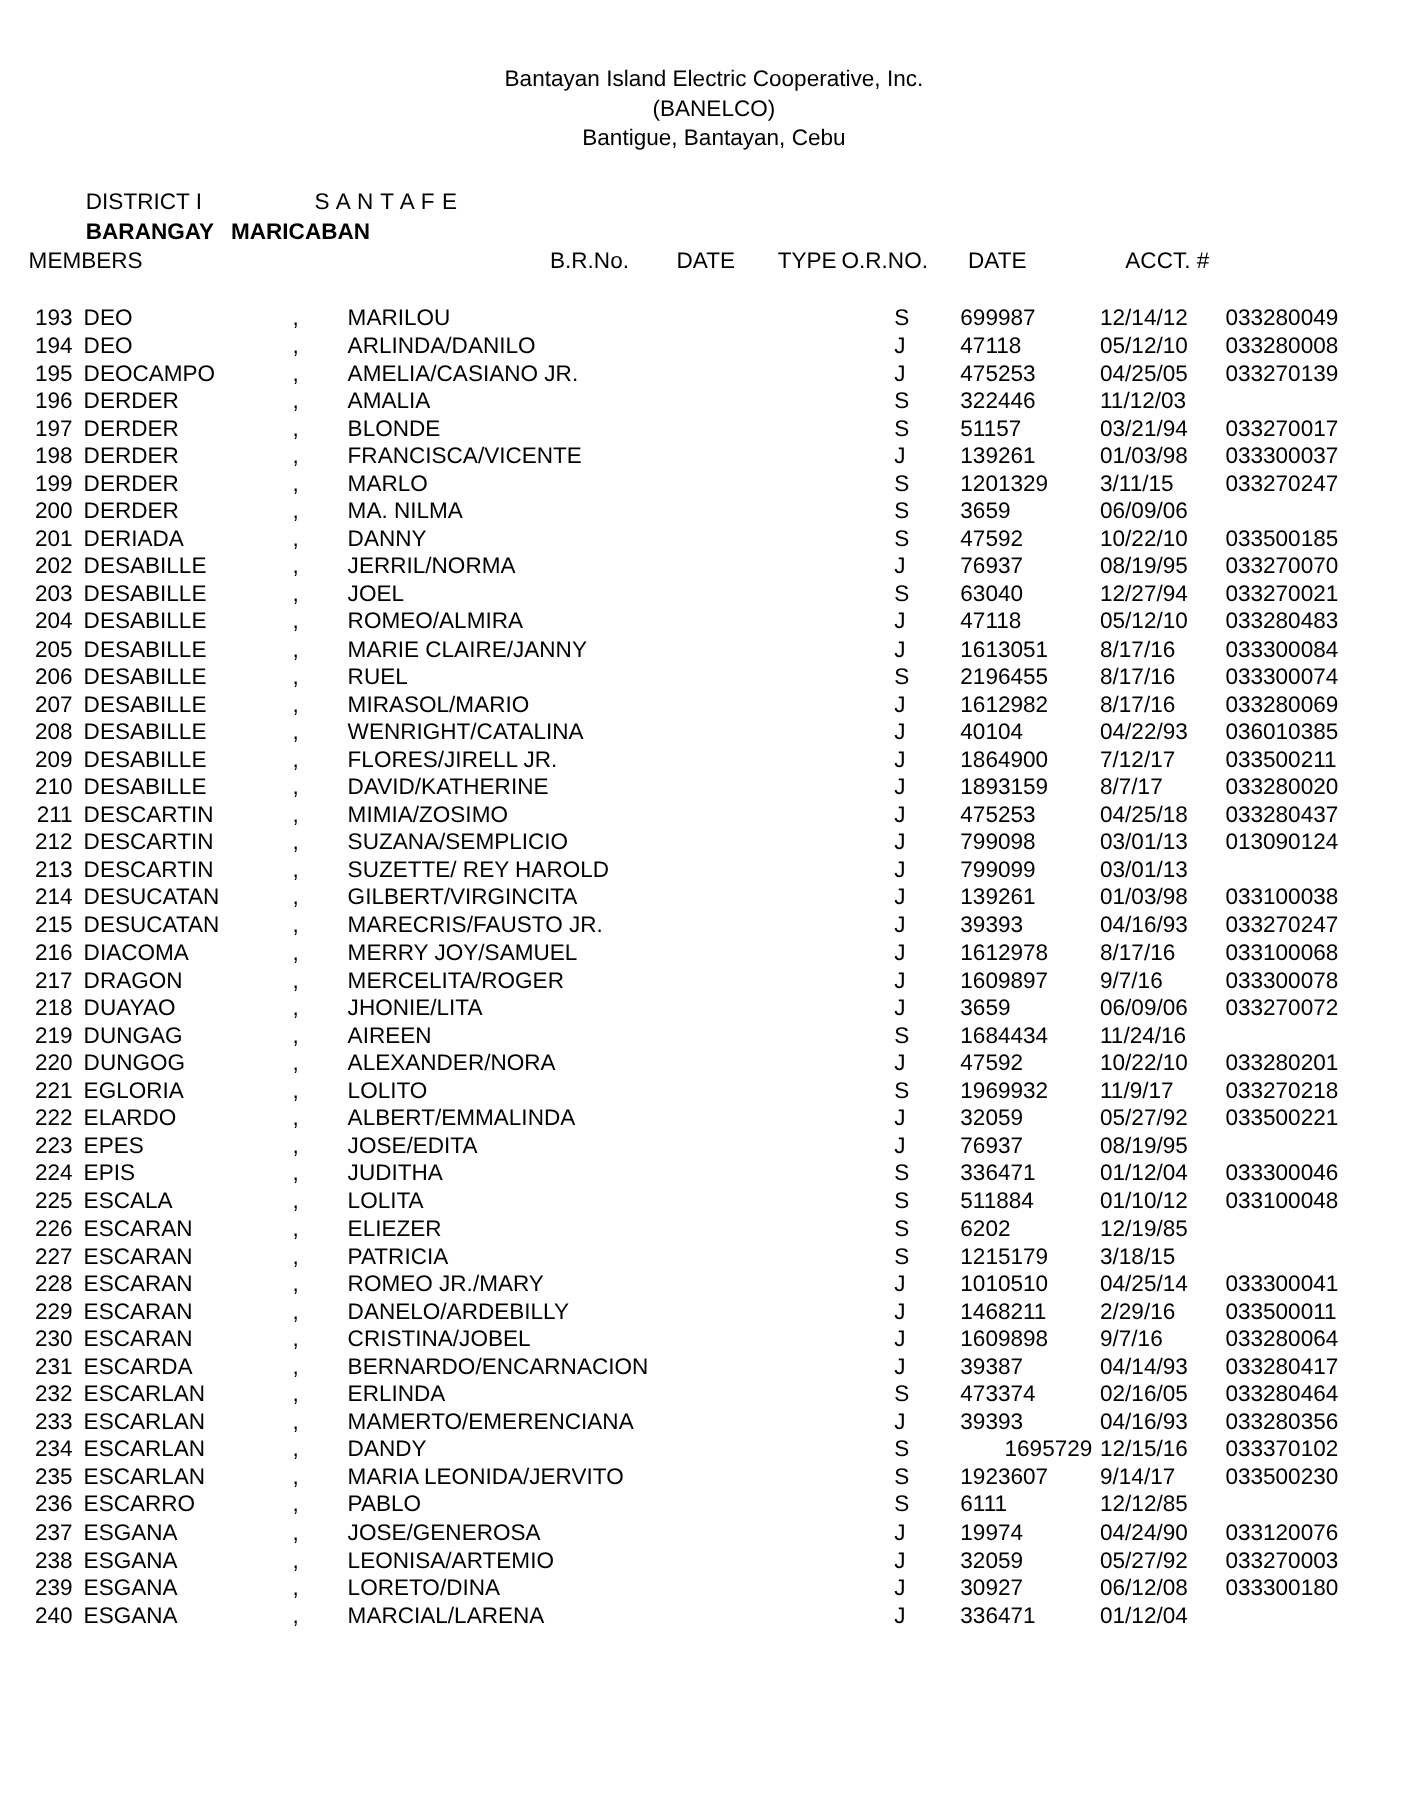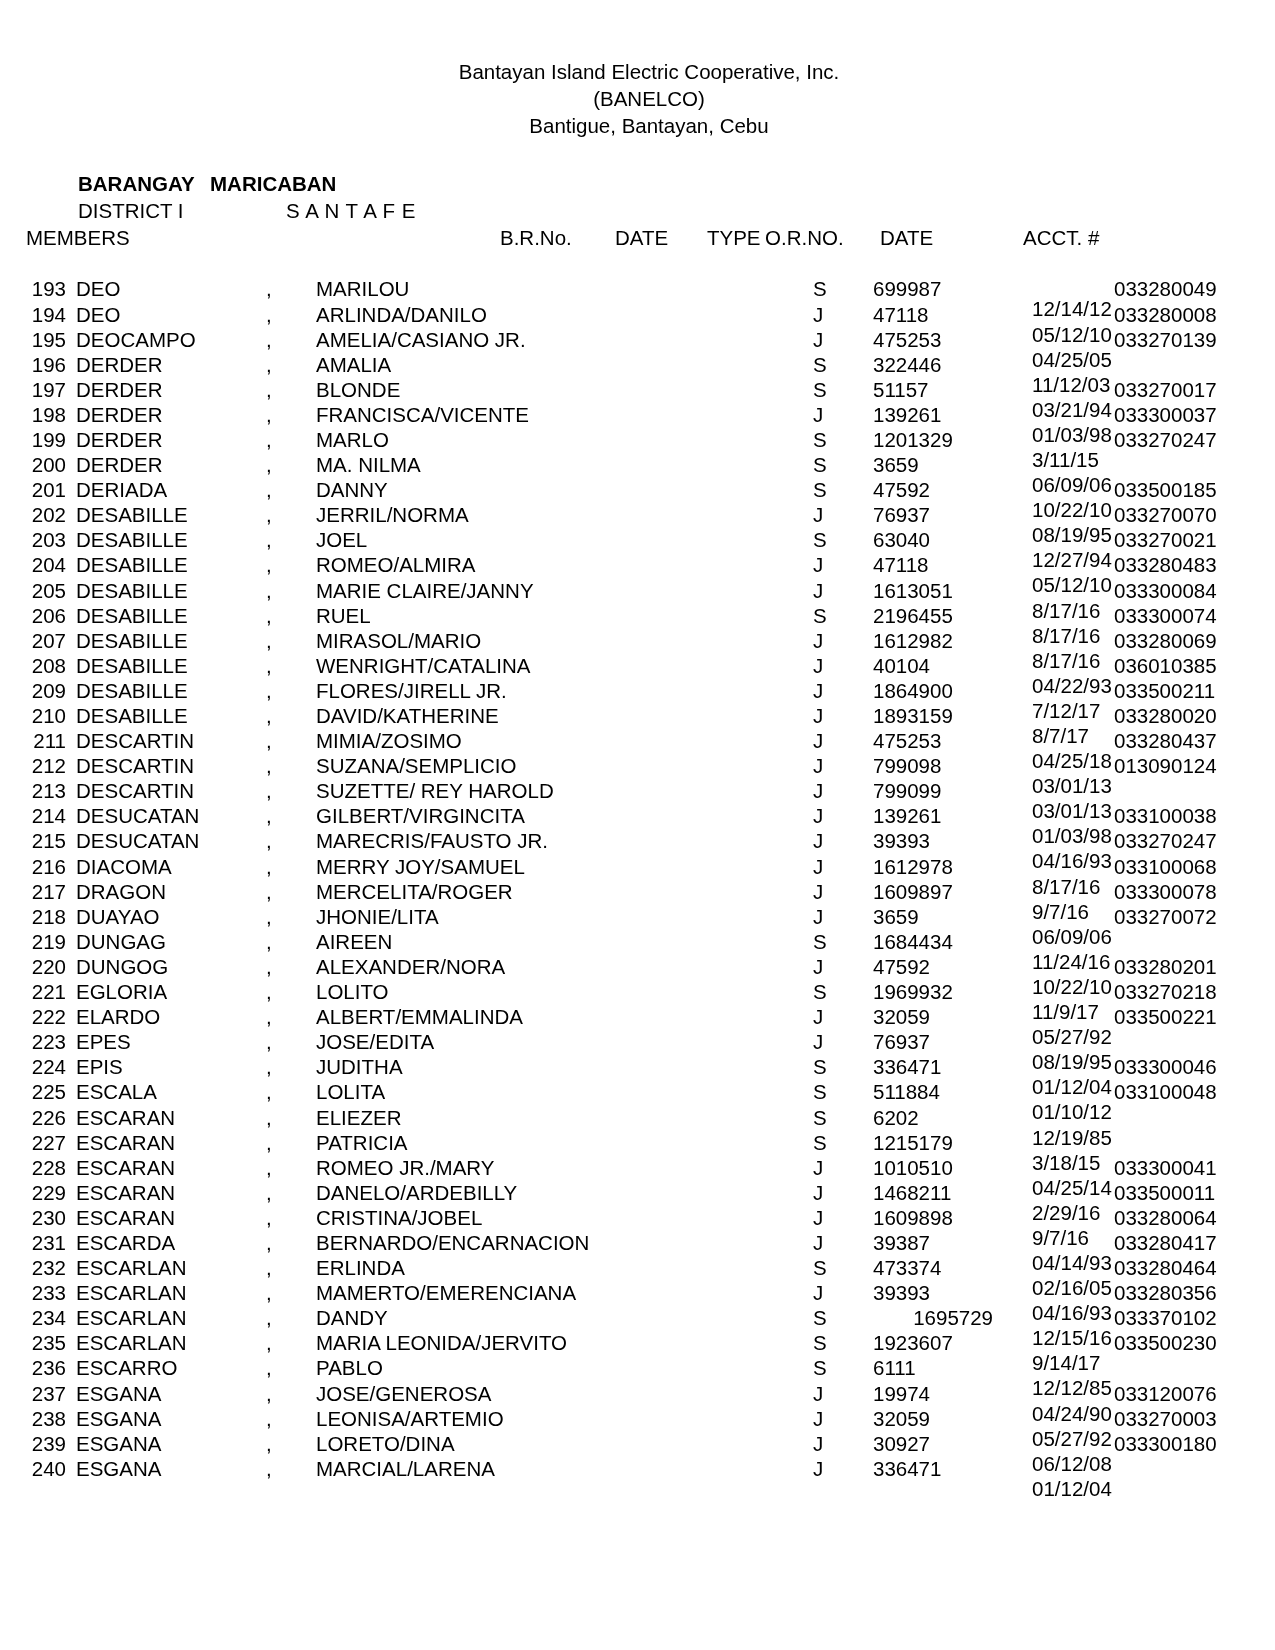--- a/index.html
+++ b/index.html
@@ -92,21 +92,21 @@
   }
   .c-no     { left: 0px; width: 38px; text-align: right; }
   .c-last   { left: 48px; }
   .c-comma  { left: 238px; }
   .c-first  { left: 288px; }
   .c-brno   { left: 540px; }
   .c-date1  { left: 640px; }
   .c-type   { left: 785px; }
   .c-orno   { left: 845px; }
   .c-orno-r { left: 845px; width: 120px; text-align: right; }
-  .c-date2  { left: 1004px; margin-top: 20px; }
+  .c-date2  { left: 972px; }
   .c-acct   { left: 1086px; }
 
   .footer {
     position: absolute;
     bottom: 58px;
     width: 100%;
     text-align: center;
     font-size: 20.5px;
   }
 </style>
@@ -116,26 +116,26 @@
 <div class="page">
 
   <div class="header">
     <div>Bantayan Island Electric Cooperative, Inc.</div>
     <div>(BANELCO)</div>
     <div>Bantigue, Bantayan, Cebu</div>
   </div>
 
   <div class="meta">
     <div class="meta-row">
+      <span class="meta-label m-district">DISTRICT I</span>
+      <span class="m-office">S A N T A    F E</span>
+    </div>
+    <div class="meta-row">
       <span class="meta-label m-barangay">BARANGAY</span>
       <span class="m-brgyname">MARICABAN</span>
-    </div>
-    <div class="meta-row">
-      <span class="meta-label m-district">DISTRICT I</span>
-      <span class="m-office">S A N T A    F E</span>
     </div>
   </div>
 
   <div class="colheads">
     <span class="ch-members">MEMBERS</span>
     <span class="ch-brno">B.R.No.</span>
     <span class="ch-date1">DATE</span>
     <span class="ch-type">TYPE</span>
     <span class="ch-orno">O.R.NO.</span>
     <span class="ch-date2">DATE</span>

